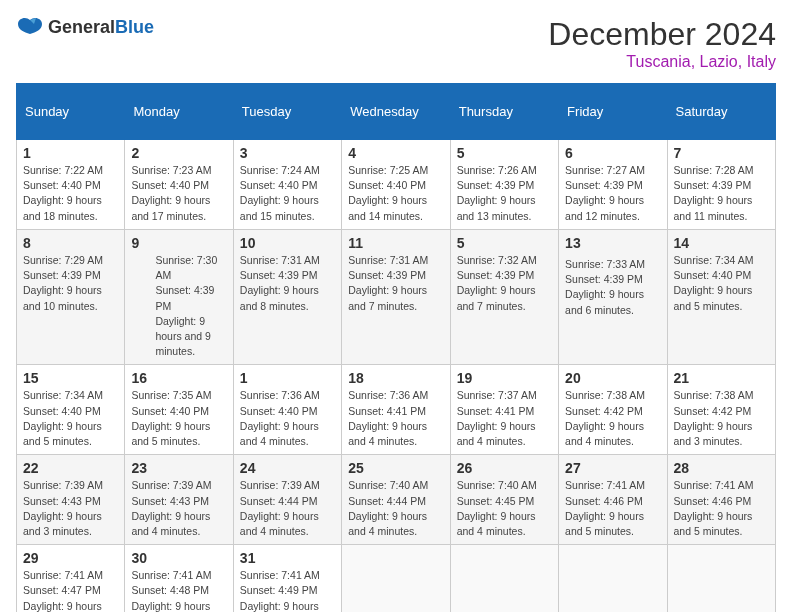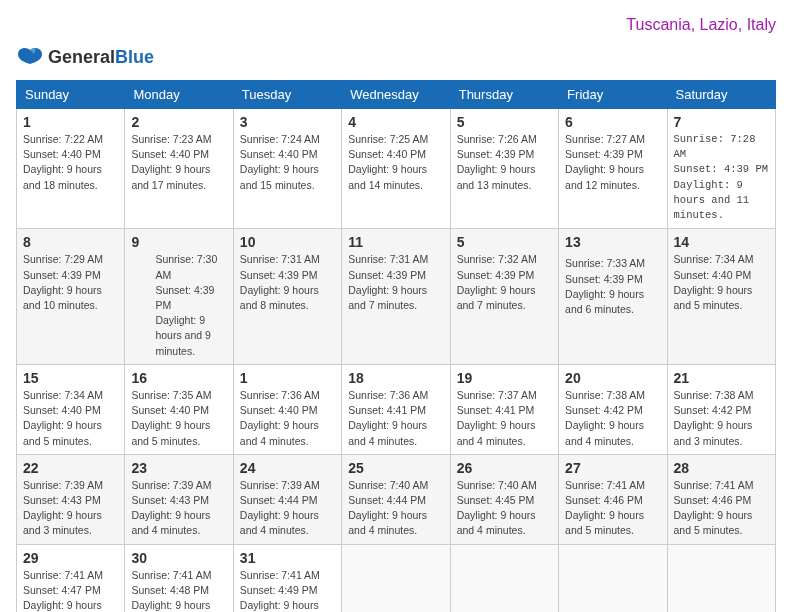--- a/index.html
+++ b/index.html
@@ -13,21 +13,20 @@
     .header {
       display: flex;
       justify-content: space-between;
       align-items: flex-start;
       margin-bottom: 12px;
     }
     .logo {
       display: flex;
       align-items: center;
       gap: 4px;
-      margin-top: 30px;
     }
     .logo-text-general {
       font-size: 18px;
       font-weight: bold;
       color: #333;
     }
     .logo-text-blue {
       font-size: 18px;
       font-weight: bold;
       color: #1a6bb5;
@@ -50,21 +49,21 @@
     }
     .calendar {
       width: 100%;
       border-collapse: collapse;
       font-size: 11px;
     }
     .calendar thead th {
       background: #1a6bb5;
       color: #fff;
       text-align: left;
-      padding: 6px 8px;
+      padding: 20px 8px;
       font-size: 13px;
       font-weight: normal;
       border: 1px solid #1a6bb5;
     }
     .calendar tbody td {
       vertical-align: top;
       border: 1px solid #ccc;
       padding: 5px 6px;
       width: 14.28%;
       min-height: 80px;
@@ -96,20 +95,21 @@
   <div class="logo">
     <svg class="logo-bird" viewBox="0 0 28 22" fill="none" xmlns="http://www.w3.org/2000/svg">
       <path d="M14 4 C18 0, 26 2, 26 8 C26 14, 20 16, 14 18 C8 16, 2 14, 2 8 C2 2, 10 0, 14 4Z" fill="#1a6bb5"></path>
       <path d="M14 4 L20 2 L18 8 Z" fill="#4a9fd5"></path>
     </svg>
     <div>
       <span class="logo-text-general">General</span><span class="logo-text-blue">Blue</span>
     </div>
   </div>
   <div class="title-block">
+    <div class="main-title">December 2024</div>
     <div class="subtitle">Tuscania, Lazio, Italy</div>
   </div>
 </div>
 
 <table class="calendar">
   <thead>
     <tr>
       <th>Sunday</th>
       <th>Monday</th>
       <th>Tuesday</th>
@@ -152,21 +152,21 @@
 Daylight: 9 hours and 13 minutes.</div>
         </td>
         <td>
           <span class="day-number">6</span>
           <div class="day-info" style="white-space: pre-line;">Sunrise: 7:27 AM
 Sunset: 4:39 PM
 Daylight: 9 hours and 12 minutes.</div>
         </td>
         <td>
           <span class="day-number">7</span>
-          <div class="day-info" style="white-space: pre-line; font-family: Liberation Mono, monospace;">Sunrise: 7:28 AM
+          <div class="day-info" style="white-space: pre-line;">Sunrise: 7:28 AM
 Sunset: 4:39 PM
 Daylight: 9 hours and 11 minutes.</div>
         </td>
       </tr>
       <tr>
         <td>
           <span class="day-number">8</span>
           <div class="day-info" style="white-space: pre-line;">Sunrise: 7:29 AM
 Sunset: 4:39 PM
 Daylight: 9 hours and 10 minutes.</div>

